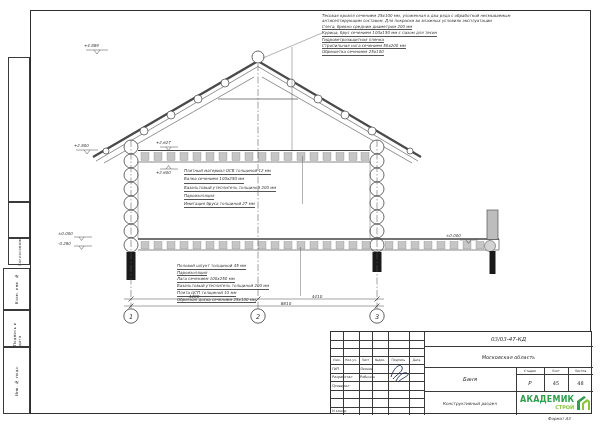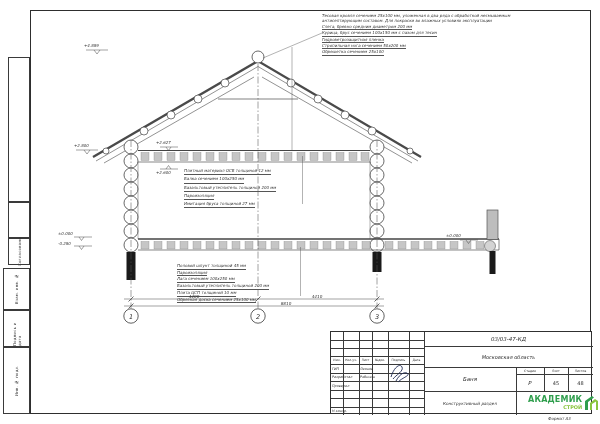--- a/index.html
+++ b/index.html
@@ -297,21 +297,21 @@
     <div class="cell" style="left:93px;top:14px;width:169px;height:21px;font-size:5px;font-style:italic;">Московская область</div>
     <div class="cell big it" style="left:93px;top:35px;width:92px;height:24px;">Баня</div>
     <div class="cell small" style="left:185px;top:35px;width:28px;height:7px;">Стадия</div>
     <div class="cell small" style="left:213px;top:35px;width:24px;height:7px;">Лист</div>
     <div class="cell small" style="left:237px;top:35px;width:25px;height:7px;">Листов</div>
     <div class="cell it" style="left:185px;top:42px;width:28px;height:17px;font-size:5.5px;">Р</div>
     <div class="cell" style="left:213px;top:42px;width:24px;height:17px;font-size:5px;">45</div>
     <div class="cell" style="left:237px;top:42px;width:25px;height:17px;font-size:5px;">48</div>
     <div class="cell it" style="left:93px;top:59px;width:92px;height:24px;font-size:4.2px;">Конструктивный раздел</div>
 
-    <div class="logo" style="left:197px;top:63px;">
+    <div class="logo" style="left:189px;top:63px;">
       <div class="words">
         <span class="w1" style="color:#2f9e4d;">АКАДЕМИК</span>
         <span class="w2" style="color:#8bc53f;">СТРОЙ</span>
       </div>
       <svg width="15" height="16" viewBox="0 0 15 16">
         <path d="M1,15 L1,6 L8,1 L10,2.5 L4,7 L4,15 Z" fill="#2f9e4d"></path>
         <path d="M6,15 L6,8 L11,4 L14,6 L14,15 Z" fill="#8bc53f"></path>
         <path d="M8,15 L8,9 L12,6.5 L12,15 Z" fill="#ffffff"></path>
       </svg>
     </div>

